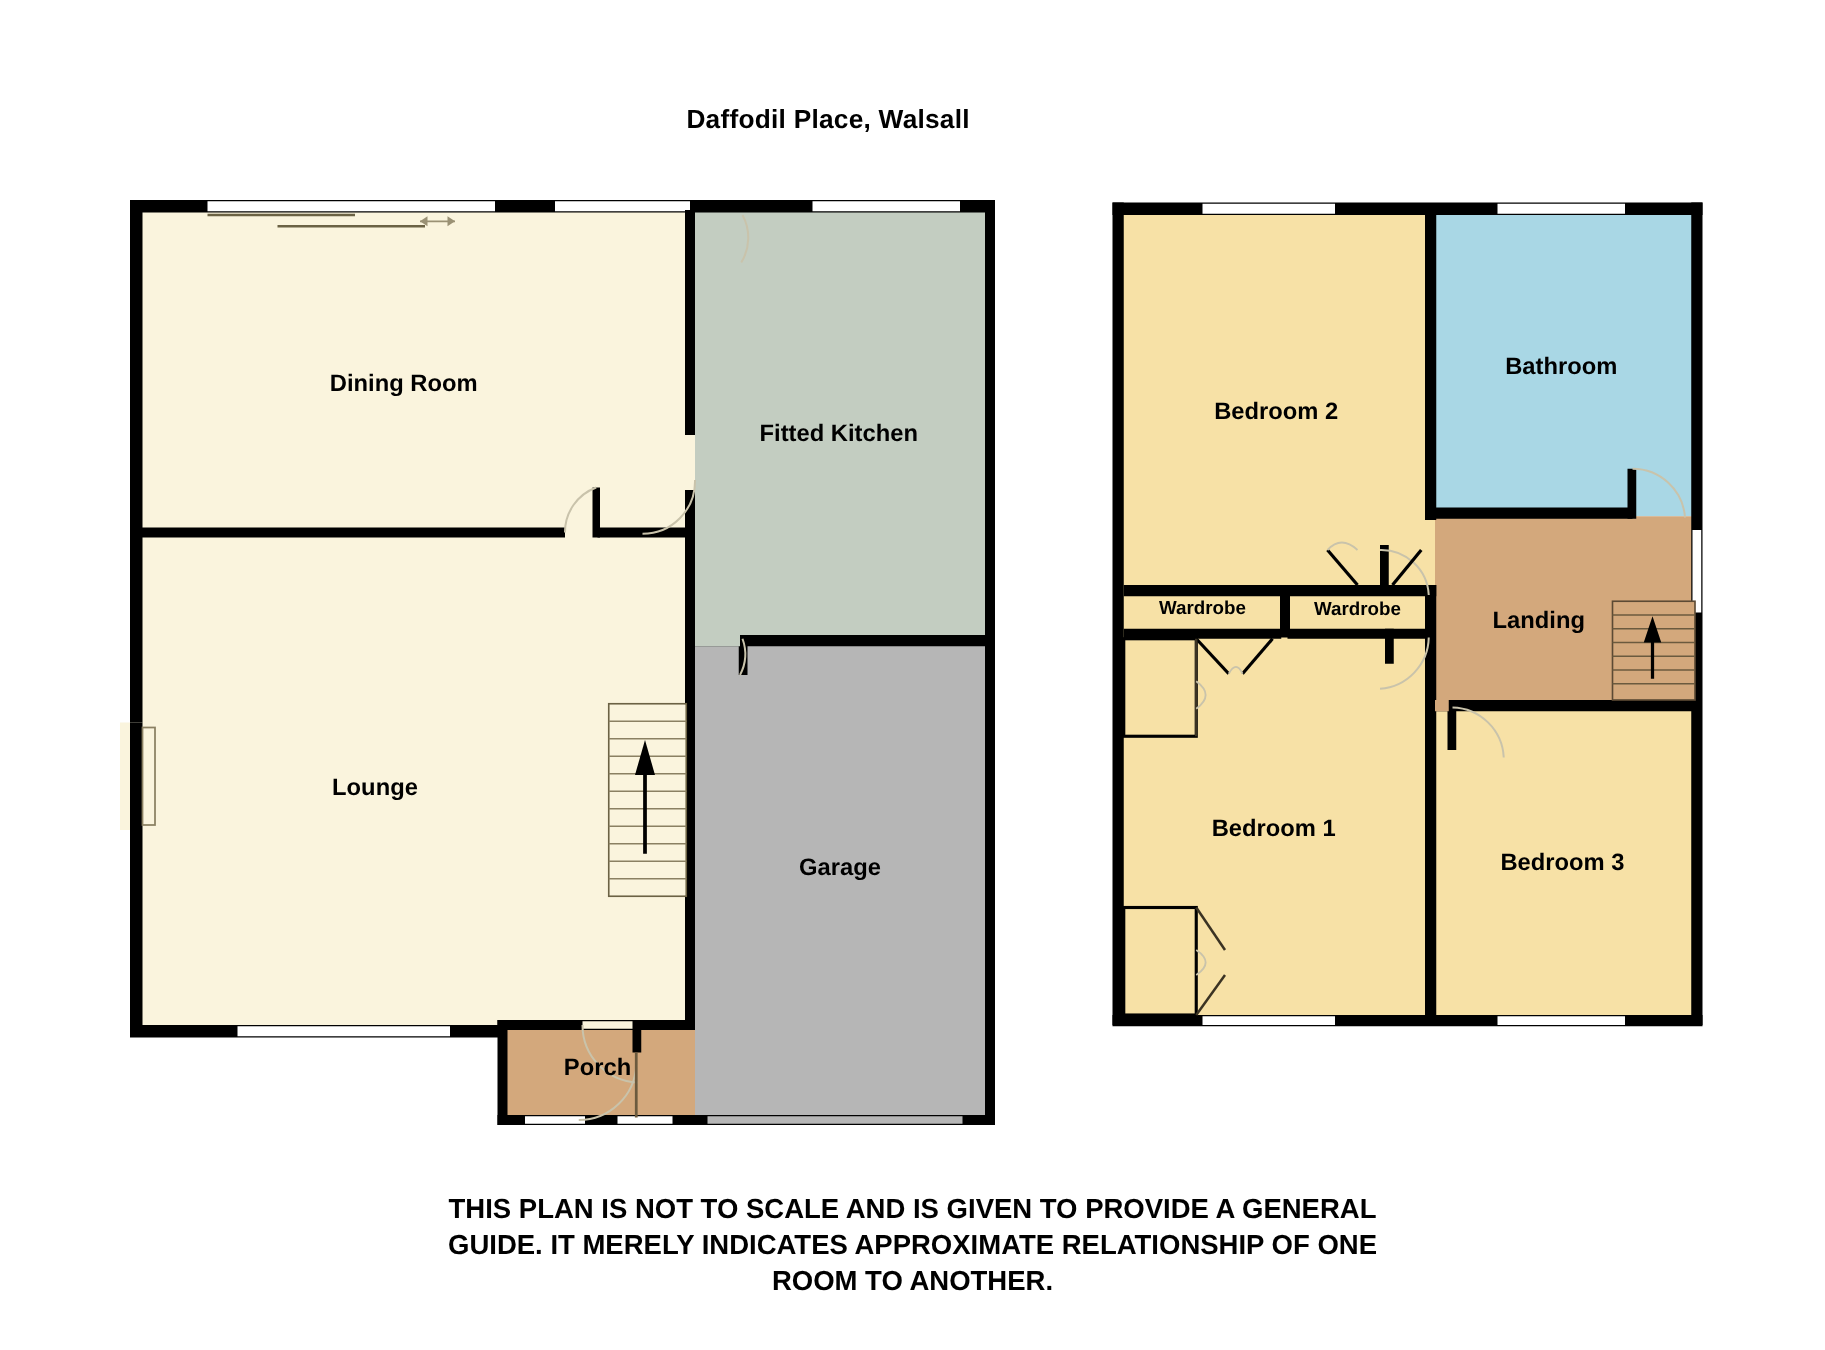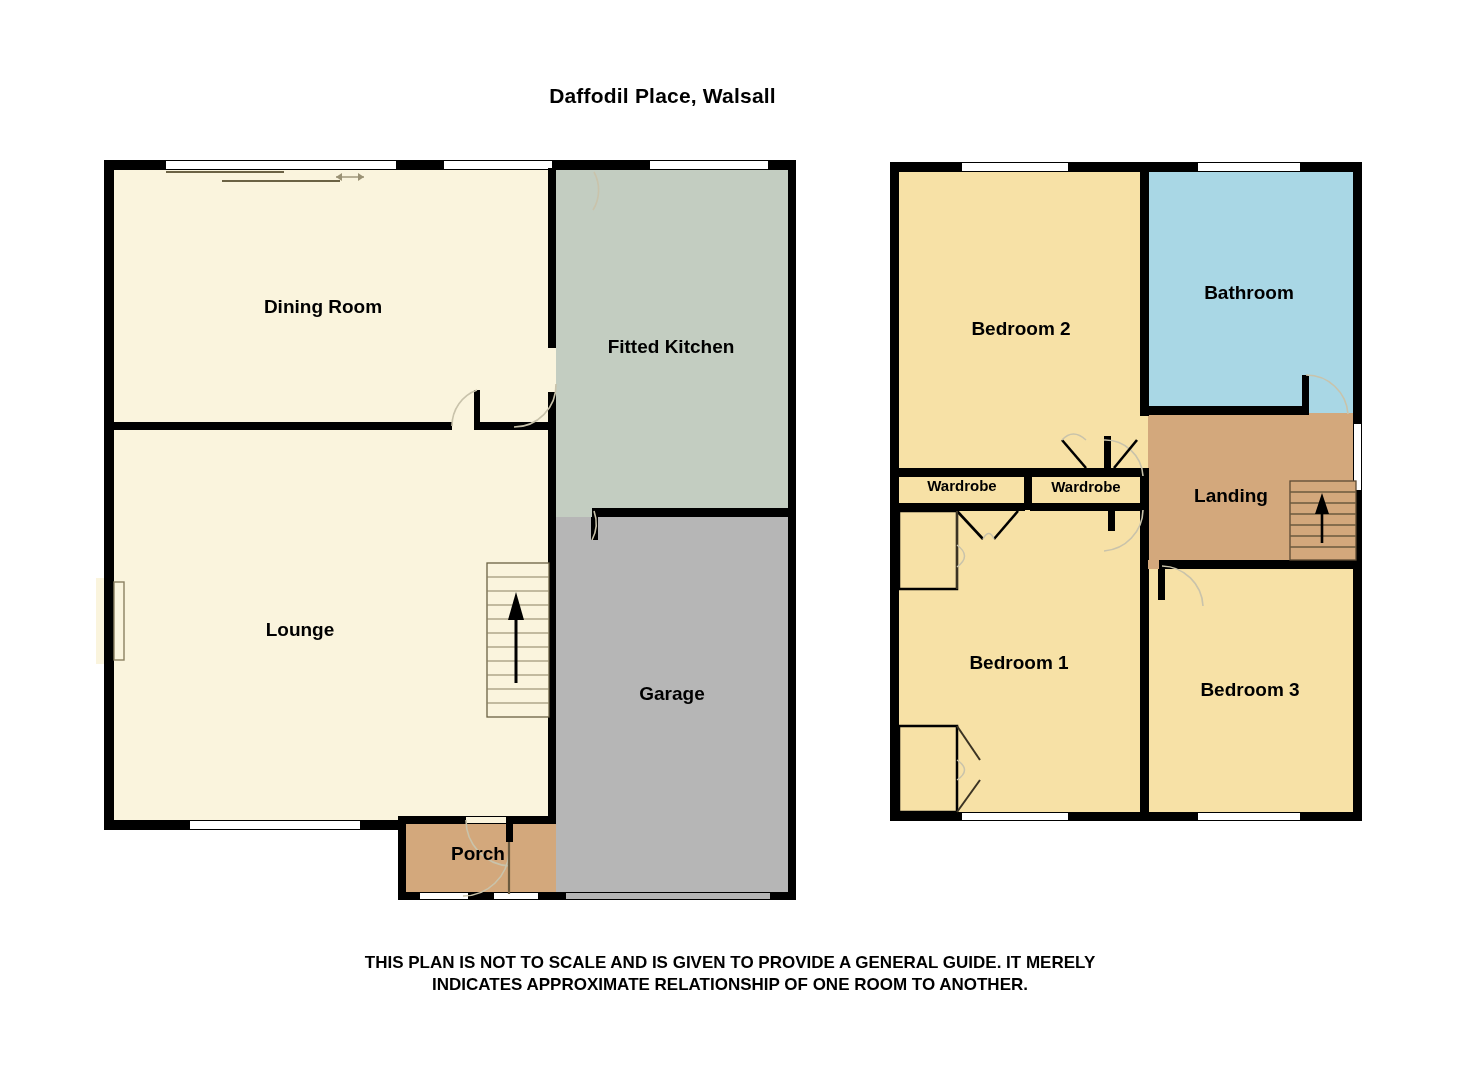--- a/index.html
+++ b/index.html
@@ -29,21 +29,21 @@
     position: absolute;
     left: 0;
     top: 0;
   }
   #disclaimer {
     position: absolute;
     left: 330px;
     top: 952px;
     width: 800px;
     text-align: center;
-    font-size: 17px;
+    font-size: 22px;
     font-weight: bold;
     line-height: 1.32;
     color: #000000;
   }
   .room-label {
     font-family: "Liberation Sans", sans-serif;
     font-weight: bold;
     fill: #000000;
     text-anchor: middle;
     dominant-baseline: middle;

